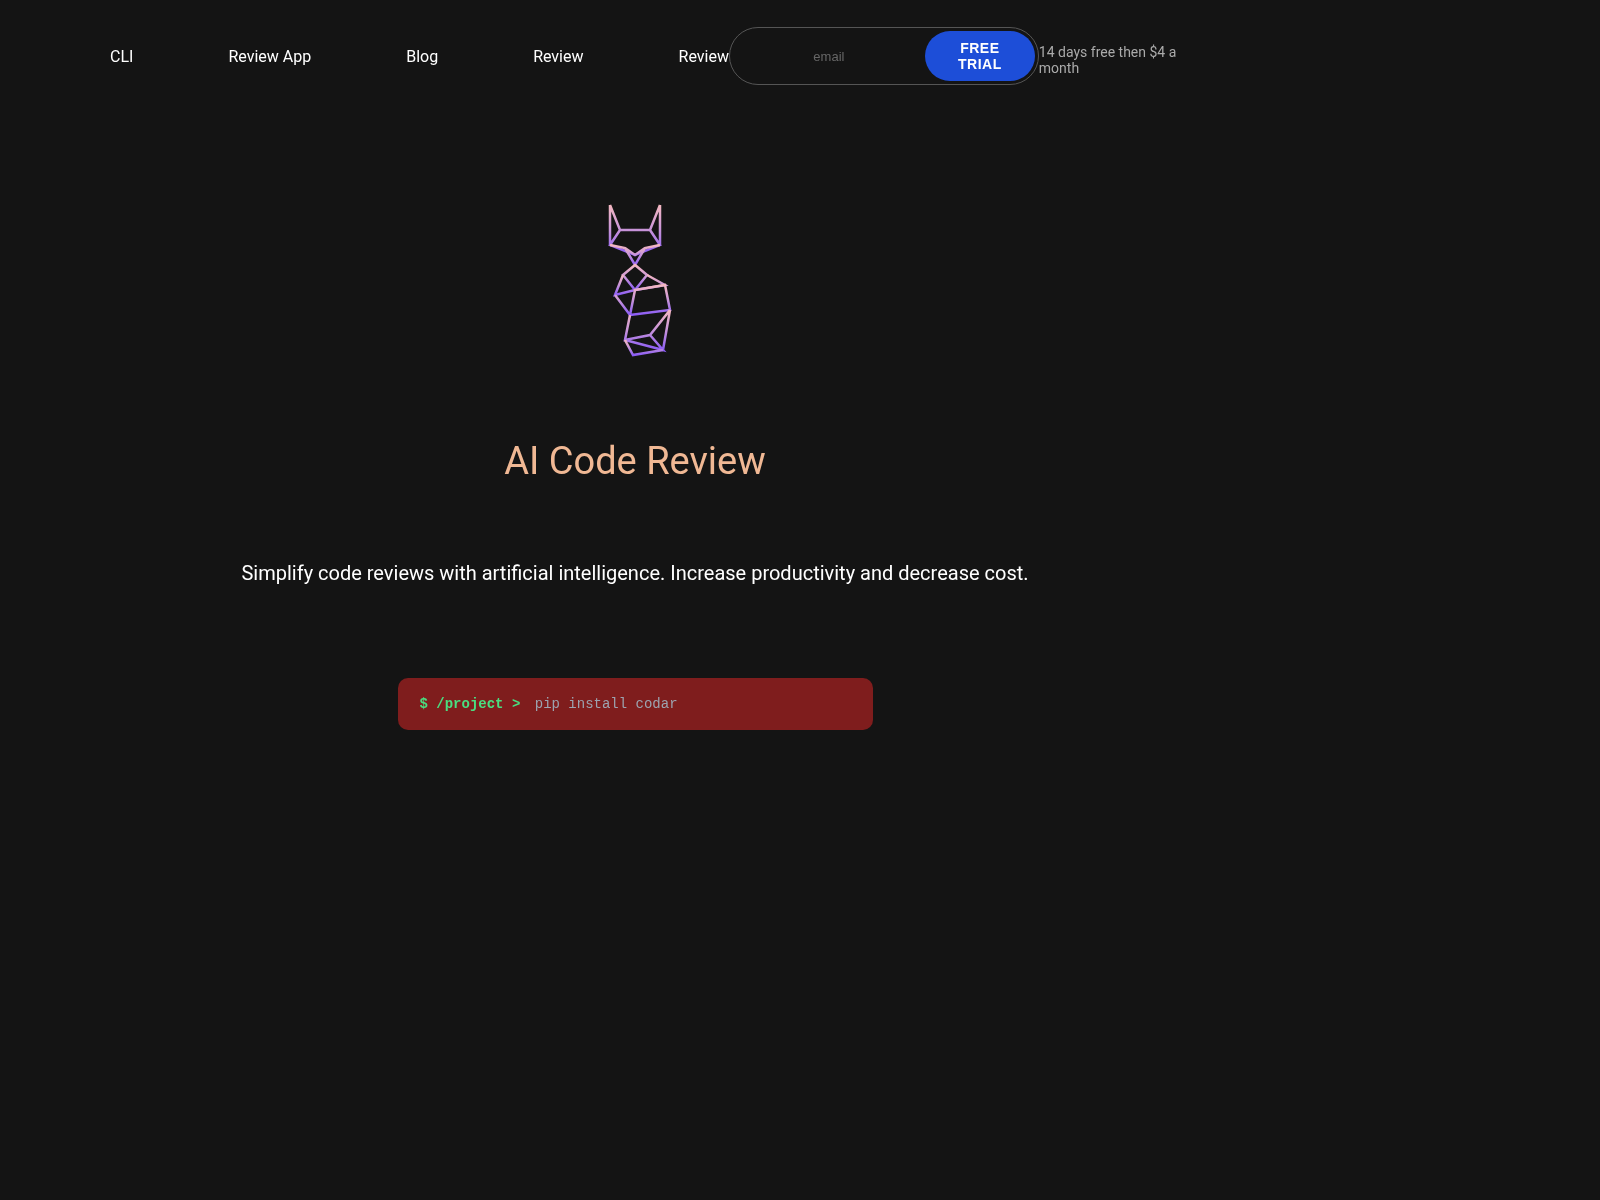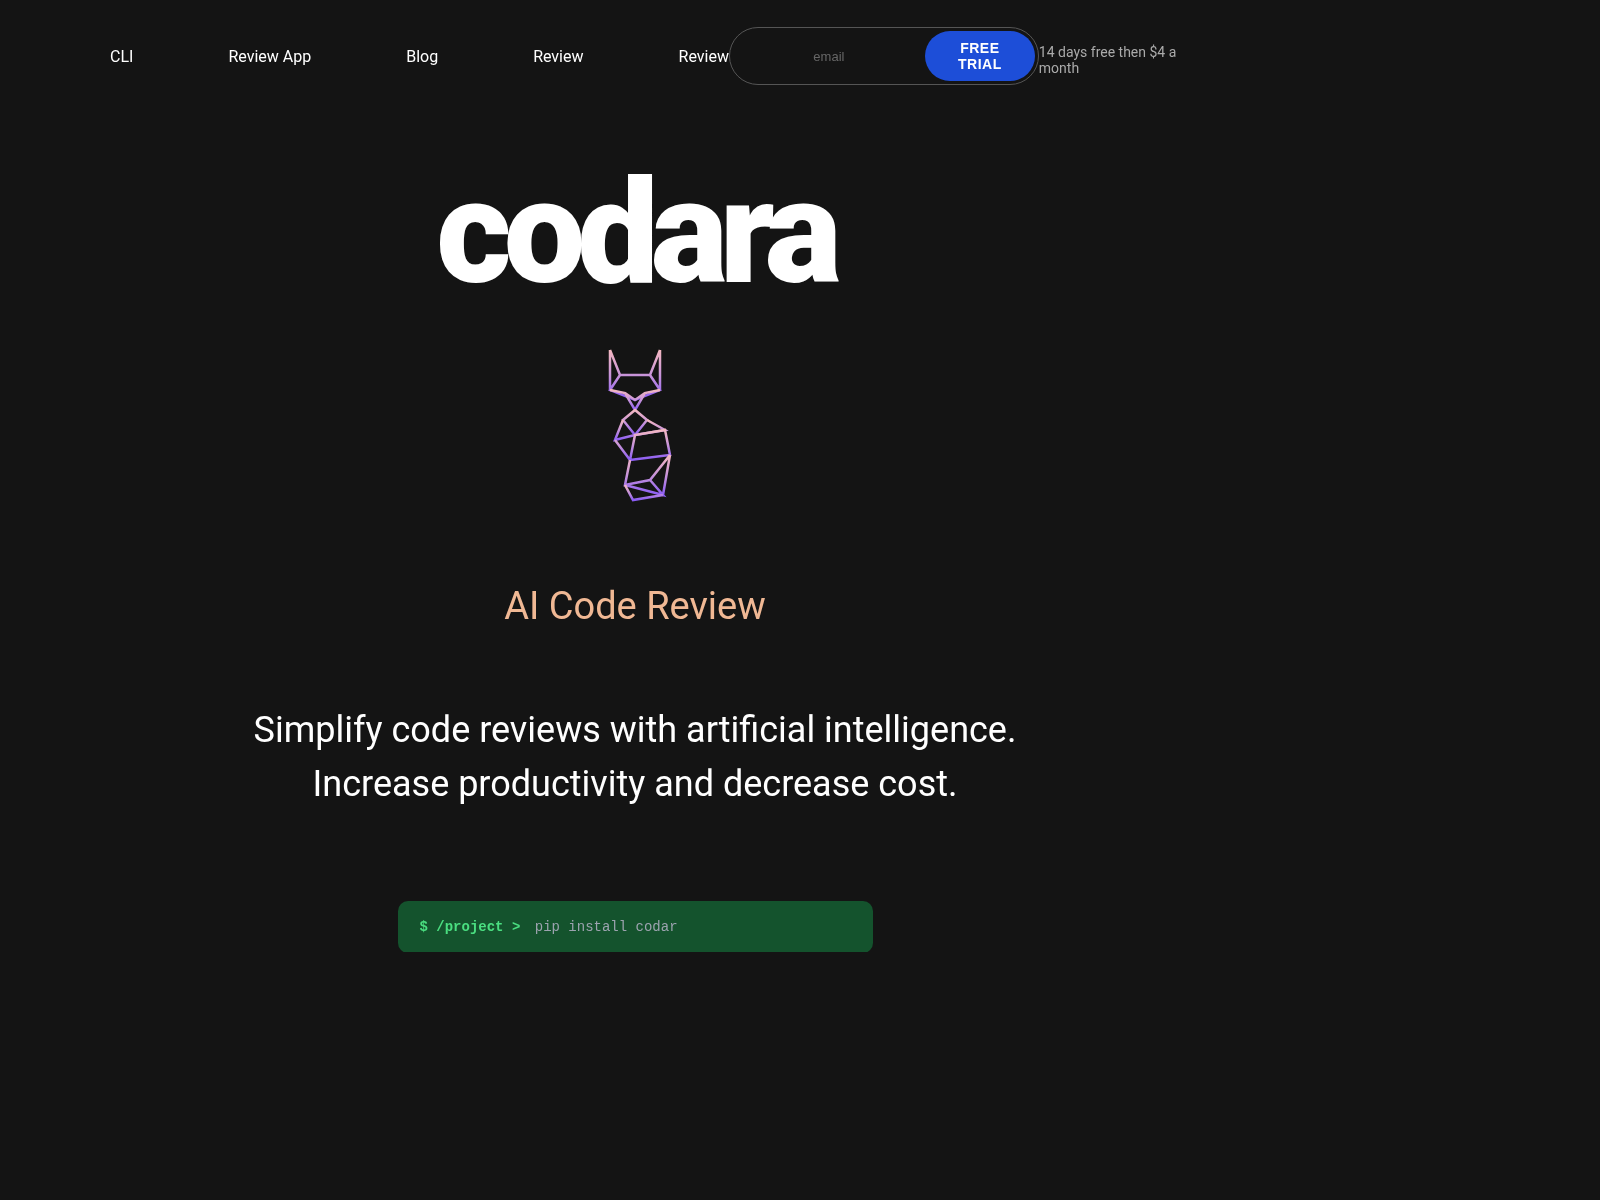--- a/index.html
+++ b/index.html
@@ -91,30 +91,30 @@
       width: 120px;
       height: 160px;
     }
     .subtitle {
       font-size: 38px;
       color: #f0b894;
       margin-top: 75px;
       font-weight: 400;
     }
     .description {
-      font-size: 36px;
+      font-size: 20px;
       color: #ffffff;
       margin-top: 75px;
       line-height: 1.5;
       max-width: 850px;
       margin-left: auto;
       margin-right: auto;
     }
     .terminal {
-      background-color: #14532d;
+      background-color: #7f1d1d;
       border-radius: 10px;
       width: 475px;
       margin: 90px auto 0;
       padding: 18px 22px;
       text-align: left;
       font-family: 'Courier New', monospace;
       font-size: 14px;
     }
     .terminal-prompt {
       color: #4ade80;
@@ -147,21 +147,20 @@
   <div class="nav-right">
     <div class="signup-container">
       <input type="text" class="email-input" placeholder="email" style="">
       <button class="trial-button">FREE TRIAL</button>
     </div>
     <div class="pricing-note">14 days free then $4 a month</div>
   </div>
 </nav>
 
 <div class="hero">
-  <div class="logo-text">codara</div>
   
   <svg class="fox-icon" viewBox="0 0 120 160" fill="none" stroke-width="2.5">
     <defs>
       <linearGradient id="foxGradient" x1="0%" y1="0%" x2="0%" y2="100%">
         <stop offset="0%" style="stop-color:#f4b8c1"></stop>
         <stop offset="50%" style="stop-color:#c894d9"></stop>
         <stop offset="100%" style="stop-color:#8b5cf6"></stop>
       </linearGradient>
     </defs>
     <g stroke="url(#foxGradient)">

